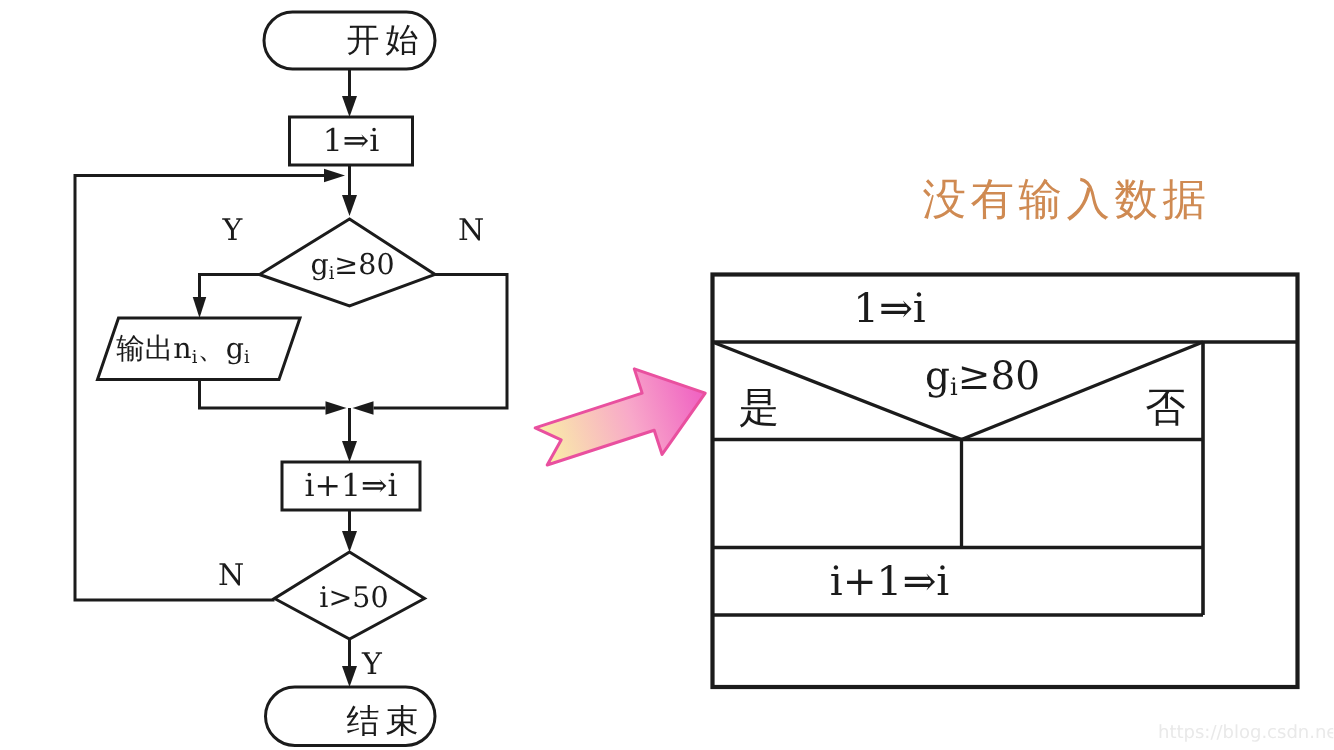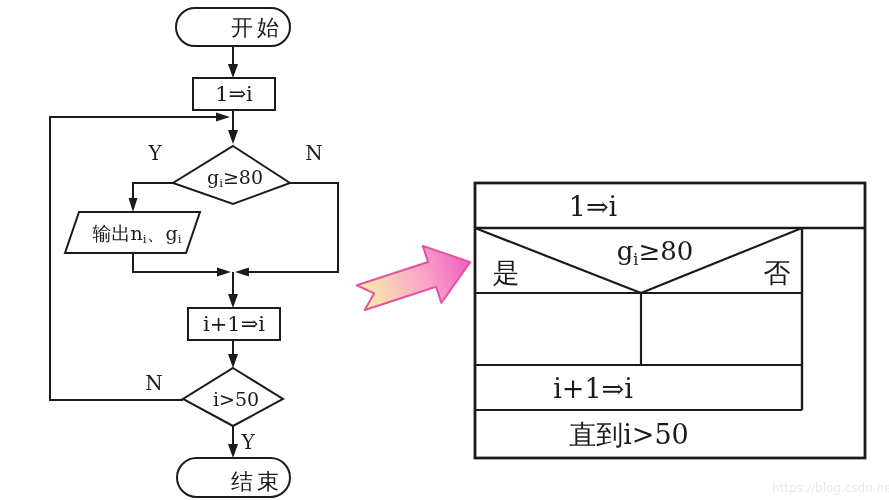--- a/index.html
+++ b/index.html
@@ -123,43 +123,43 @@
 
   <div class="lbl fc-node" style="left:234px;top:94px;">1⇒i</div>
 
   <div class="lbl fc-small" style="left:235px;top:177px;">
     <span>g</span><sub>i</sub><span>≥80</span>
   </div>
 
   <div class="lbl fc-branch" style="left:155px;top:153px;">Y</div>
   <div class="lbl fc-branch" style="left:314px;top:153px;">N</div>
 
-  <div class="lbl fc-small" style="left:137px;top:233px;">
+  <div class="lbl fc-small" style="left:122px;top:233px;">
     <span>输出n</span><sub>i</sub><span>、g</span><sub>i</sub>
   </div>
 
   <div class="lbl fc-node" style="left:234px;top:324px;">i+1⇒i</div>
 
   <div class="lbl fc-small" style="left:236px;top:399px;text-align:right;">i&gt;50</div>
 
   <div class="lbl fc-branch" style="left:154px;top:383px;">N</div>
   <div class="lbl fc-branch" style="left:248px;top:442px;">Y</div>
 
   <div class="lbl fc-terminal" style="left:233px;top:482px;">结束</div>
 
+  <div class="lbl caption" style="left:711px;top:133px;">没有输入数据</div>
 
   <div class="lbl ns-text" style="left:593px;top:206px;">1⇒i</div>
 
   <div class="lbl ns-cond" style="left:655px;top:251px;">
     <span>g</span><sub>i</sub><span>≥80</span>
   </div>
 
   <div class="lbl ns-text" style="left:506px;top:272px;">是</div>
   <div class="lbl ns-text" style="left:777px;top:272px;">否</div>
 
 
   <div class="lbl ns-text" style="left:593px;top:388px;">i+1⇒i</div>
 
-  <div class="lbl ns-text" style="left:629px;top:434px;">直到i&gt;50</div>
 
   <div class="watermark">https://blog.csdn.net/bueke</div>
 
 </div>
 
 </body></html>

